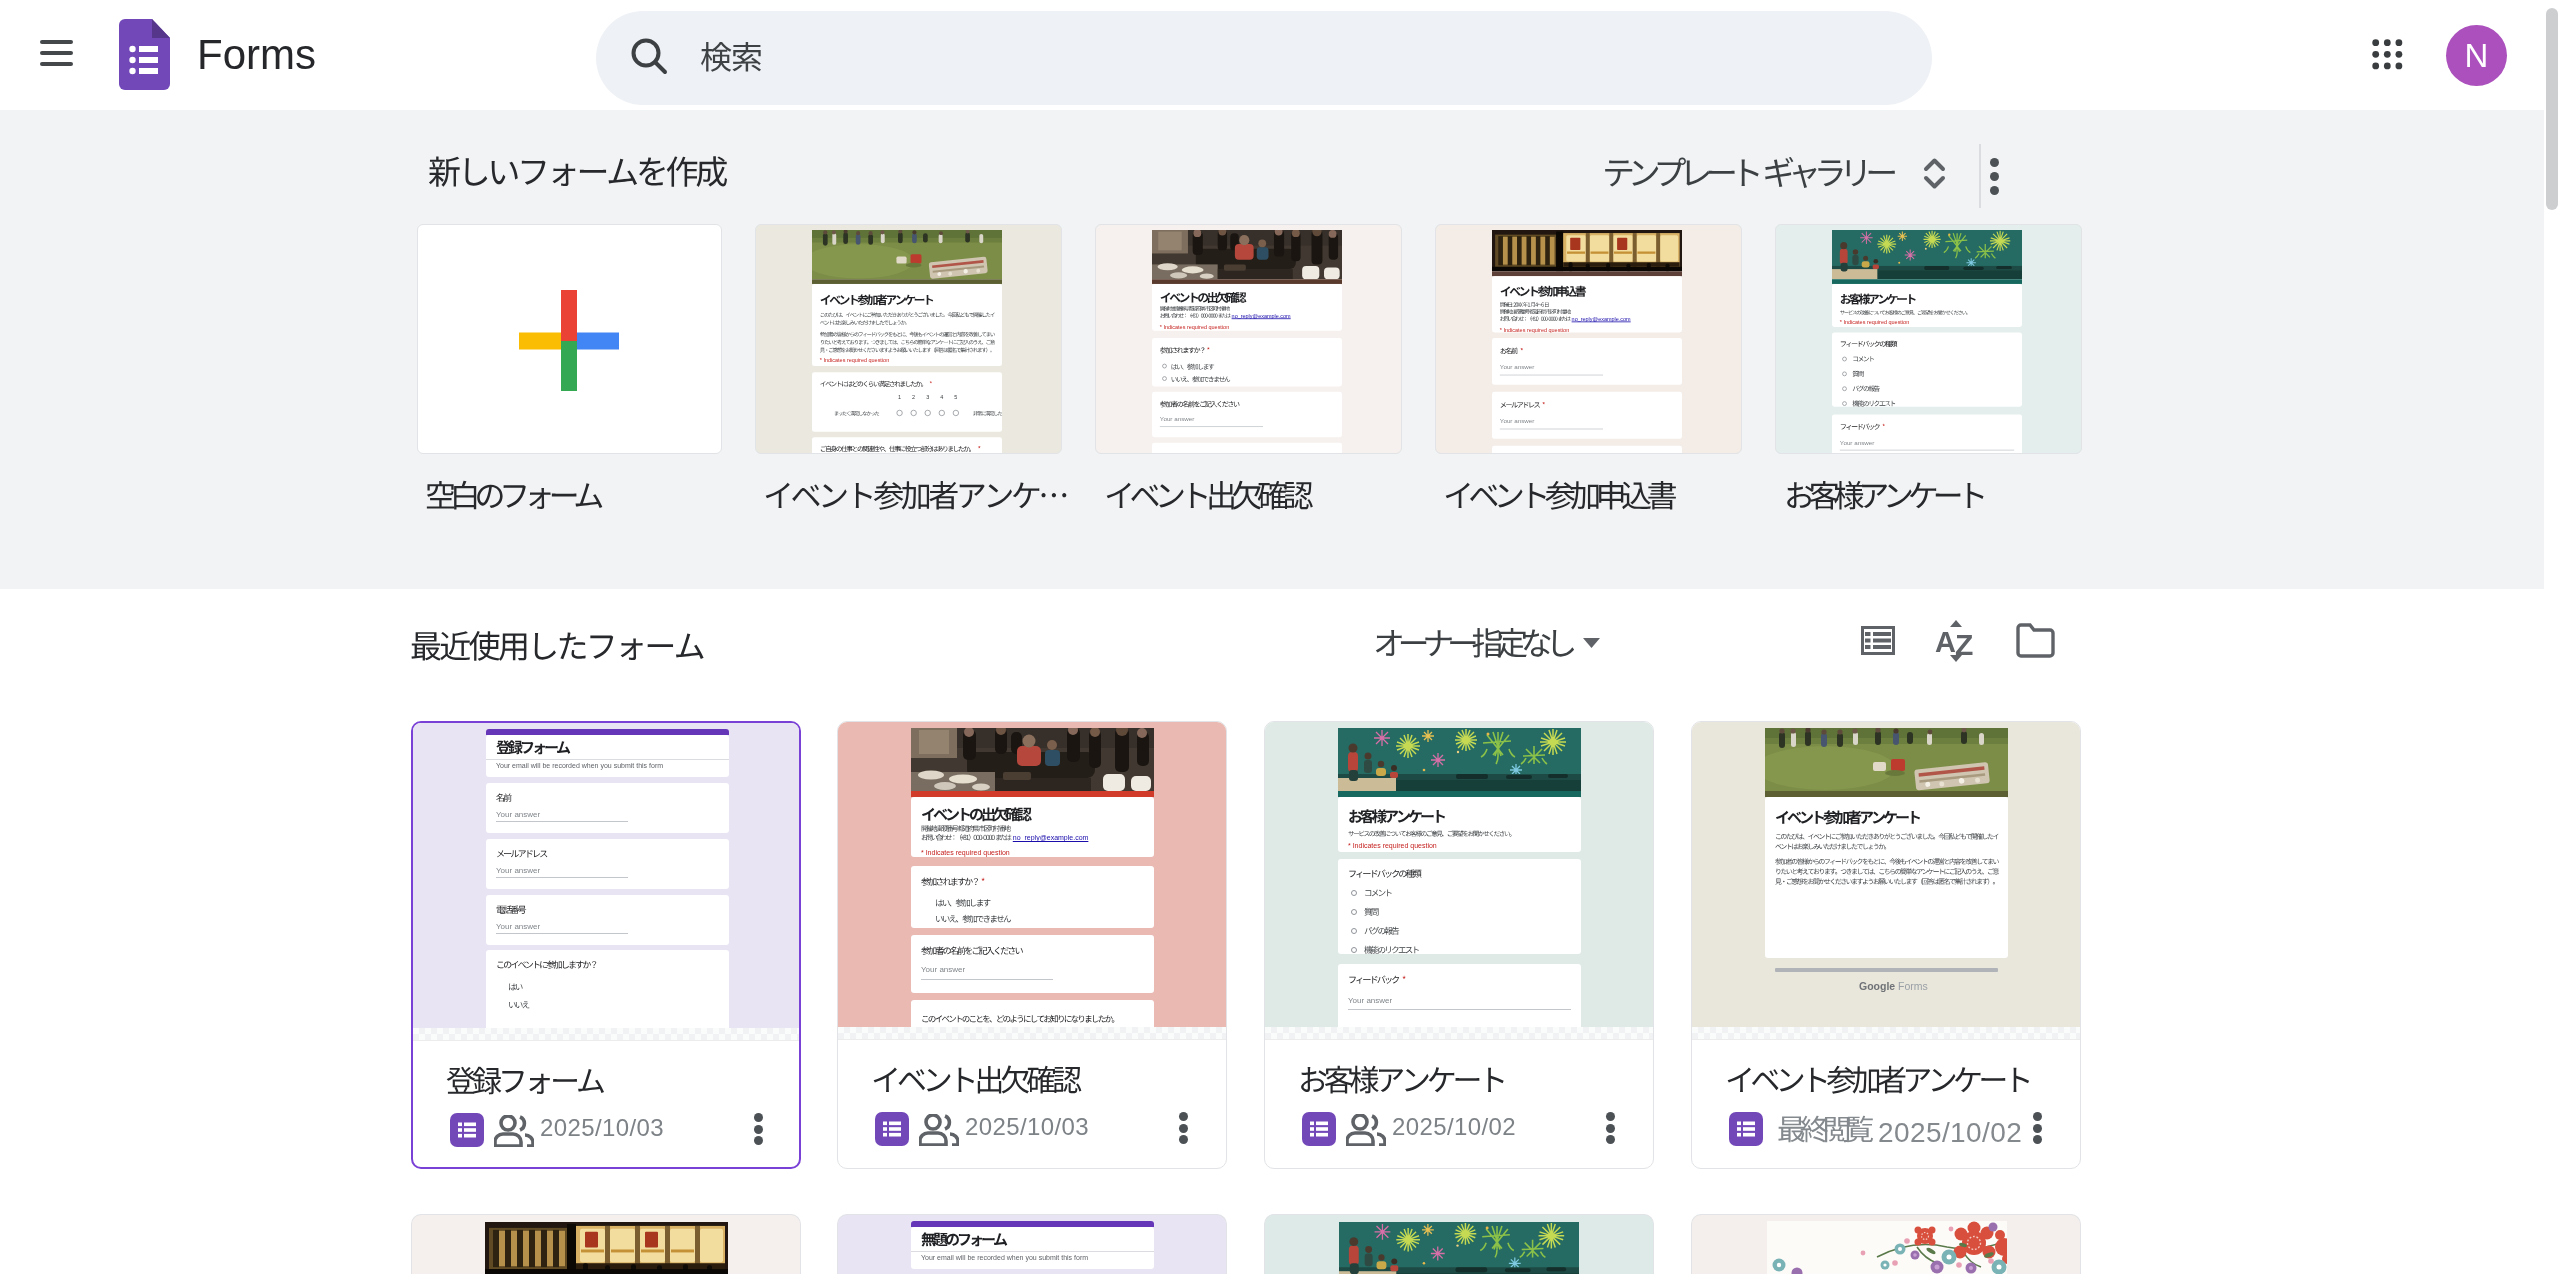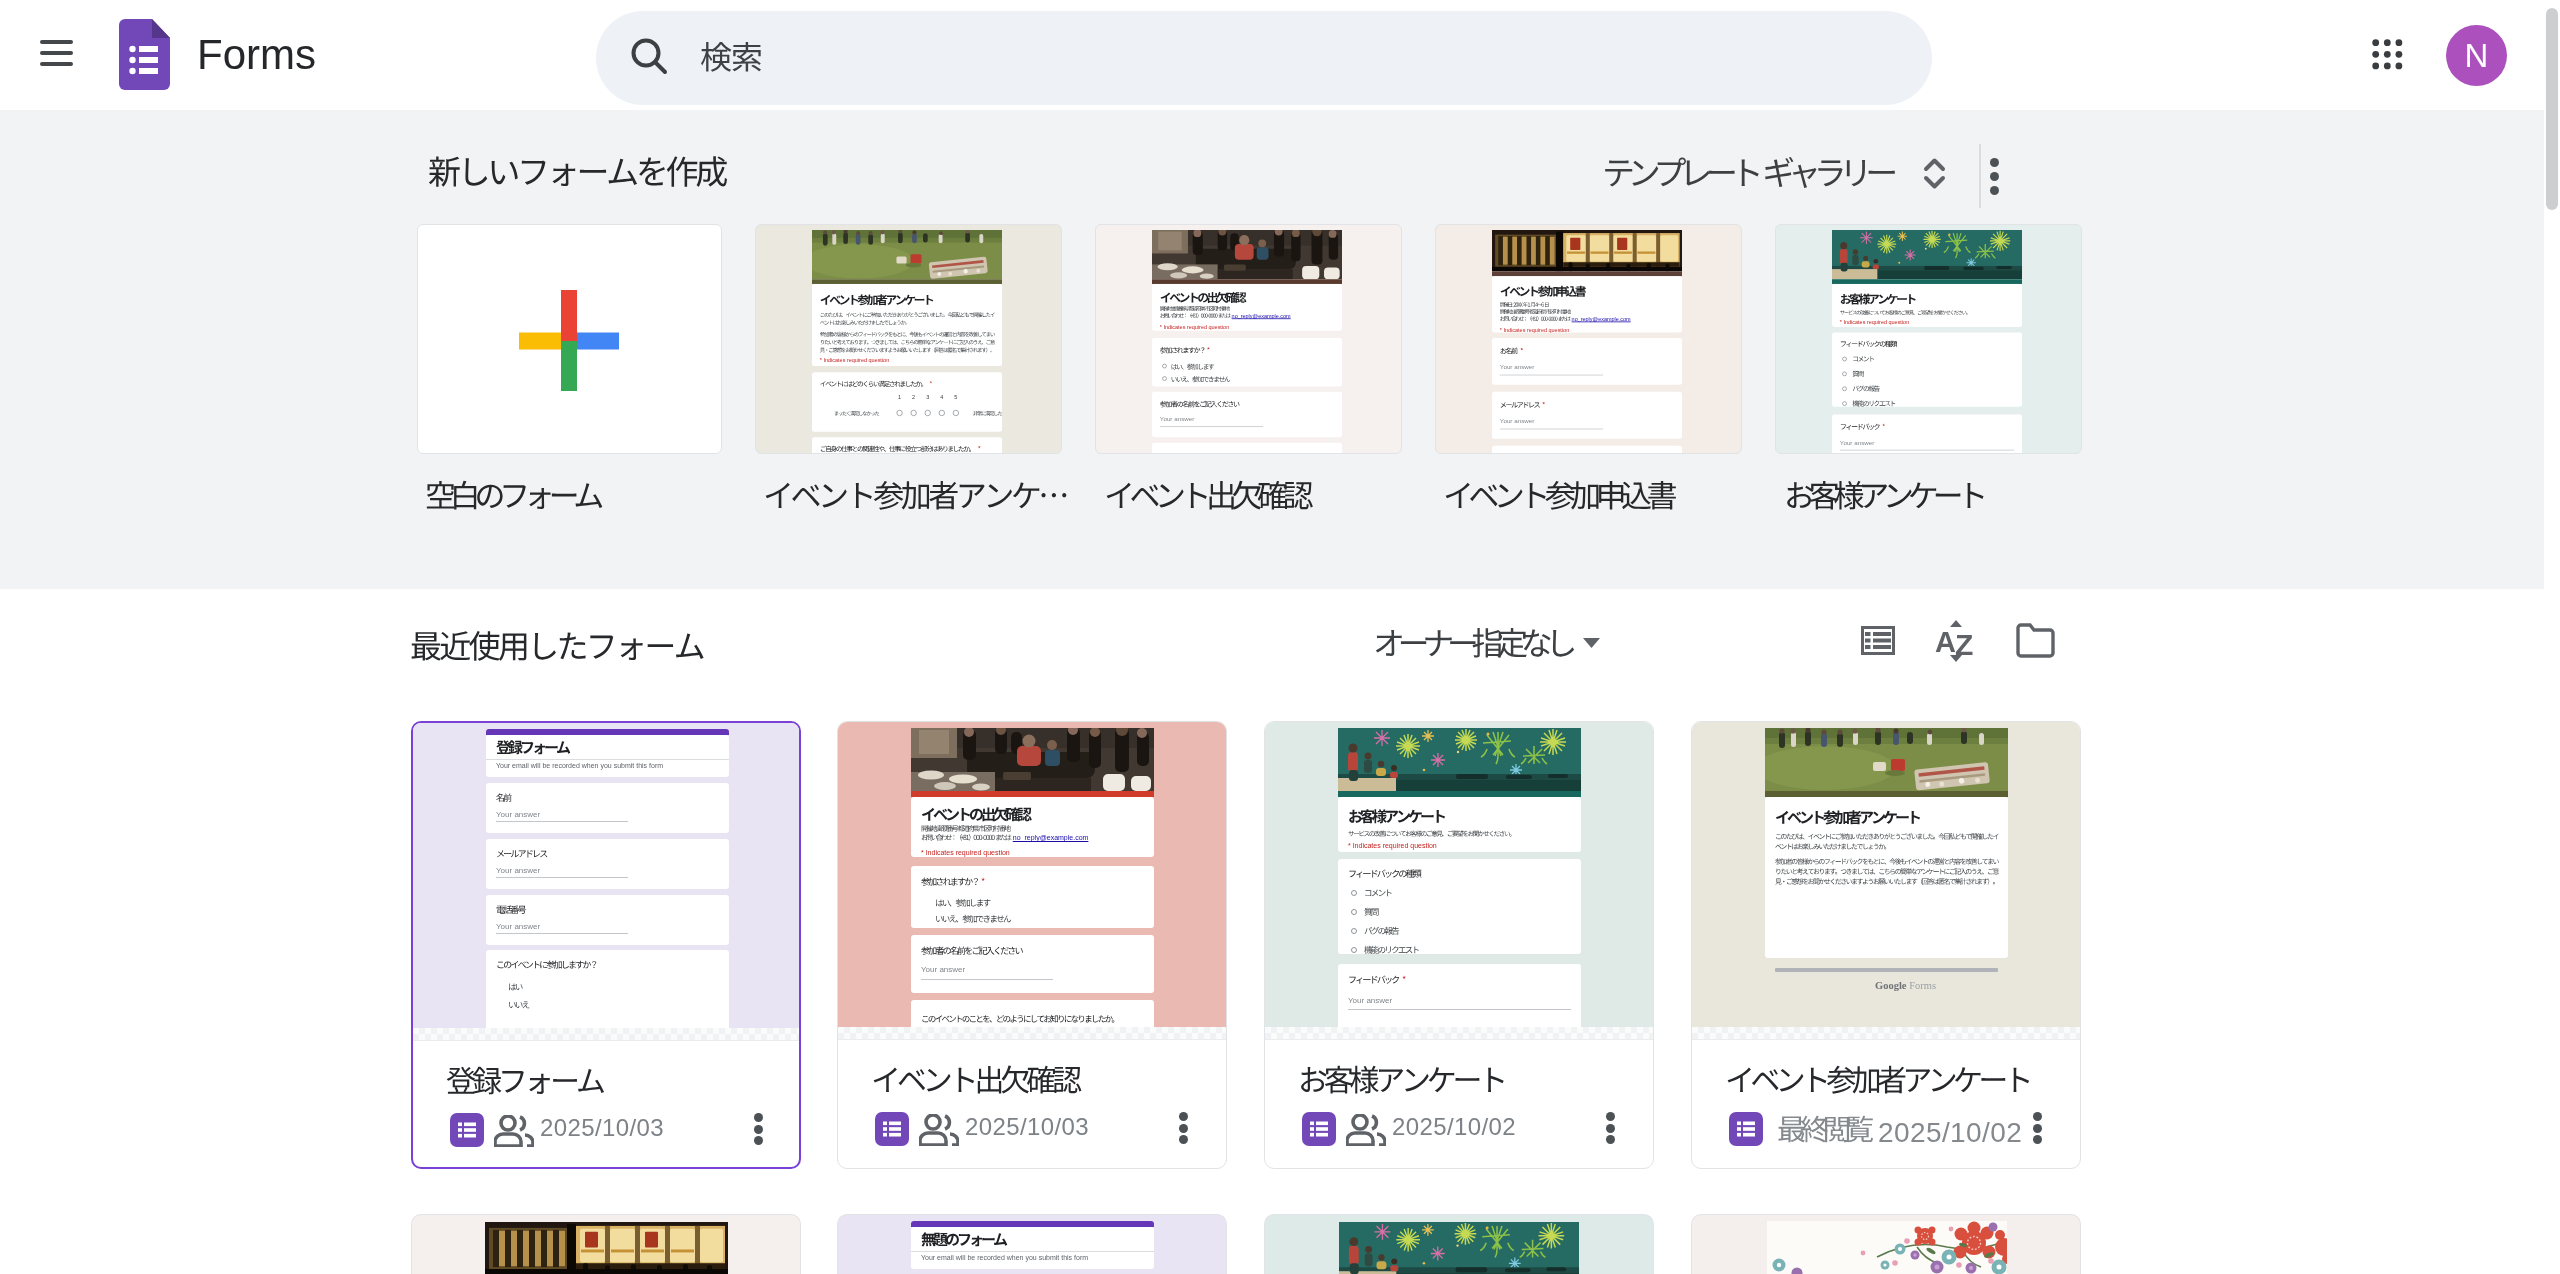--- a/index.html
+++ b/index.html
@@ -2159,21 +2159,21 @@
             <use href="#g71" x="6800"></use>
             <use href="#g69" x="7000"></use>
             <use href="#g72" x="7200"></use>
             <use href="#g34" x="7400"></use>
             <use href="#g57" x="7600"></use>
             <use href="#g73" x="7800"></use>
             <use href="#g35" x="8000"></use>
           </g>
         </svg>
         <div style="position:absolute;left:10px;top:240px;width:223px;height:3.5px;background:#b0b4b8;border-radius:1px"></div>
-        <div style="position:absolute;left:110px;top:252px;font-size:10.5px;color:#5f6368;font-family:Liberation Serif, serif;white-space:nowrap;"><b style="color:#6f7276">Google</b> <span style="color:#9aa0a6">Forms</span></div>
+        <div style="position:absolute;left:94px;top:252px;font-size:10.5px;color:#5f6368;font-family:Liberation Sans, sans-serif;white-space:nowrap;"><b style="color:#6f7276">Google</b> <span style="color:#9aa0a6">Forms</span></div>
       </div>
     </div>
     <div style="position:absolute;left:0;top:305px;width:388px;height:12px;background:repeating-conic-gradient(#f1f2f3 0 25%,#fafbfb 0 50%) 0 0/12px 12px"></div>
     <div style="position:absolute;left:0;top:317px;width:388px;height:1px;background:#ececec"></div>
     <svg style="position:absolute;left:33px;top:369px;overflow:visible" width="2" height="2">
       <g transform="scale(0.12000,-0.12000)" fill="#26282b">
         <use href="#g26" x="0"></use>
         <use href="#g27" x="211"></use>
         <use href="#ge" x="422"></use>
         <use href="#g11" x="633"></use>

